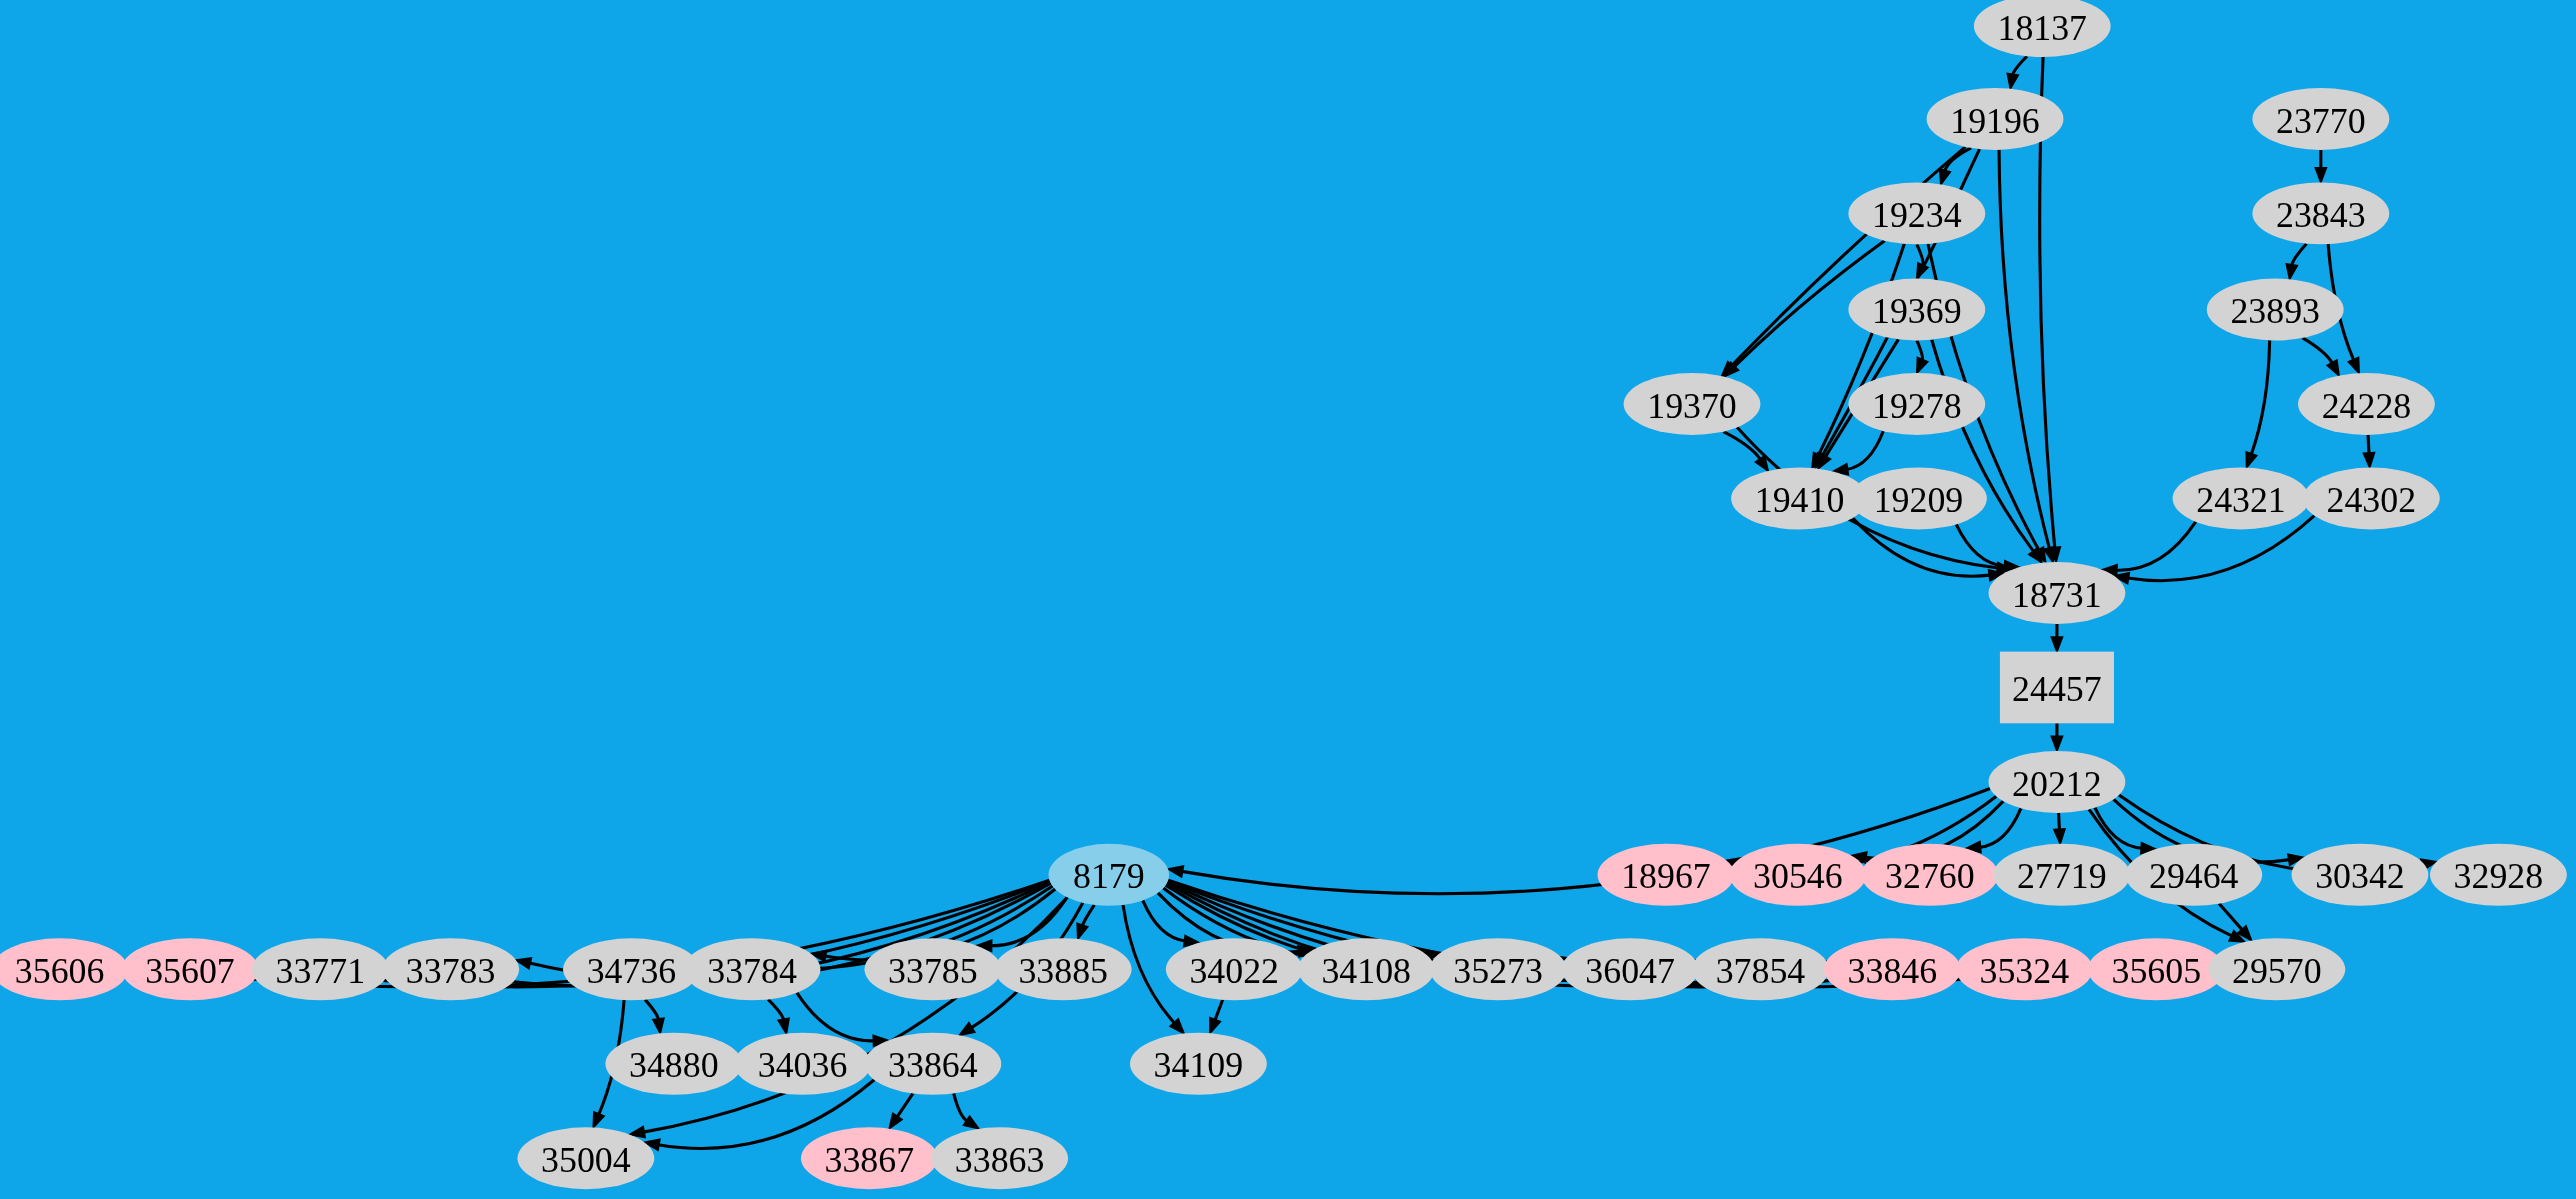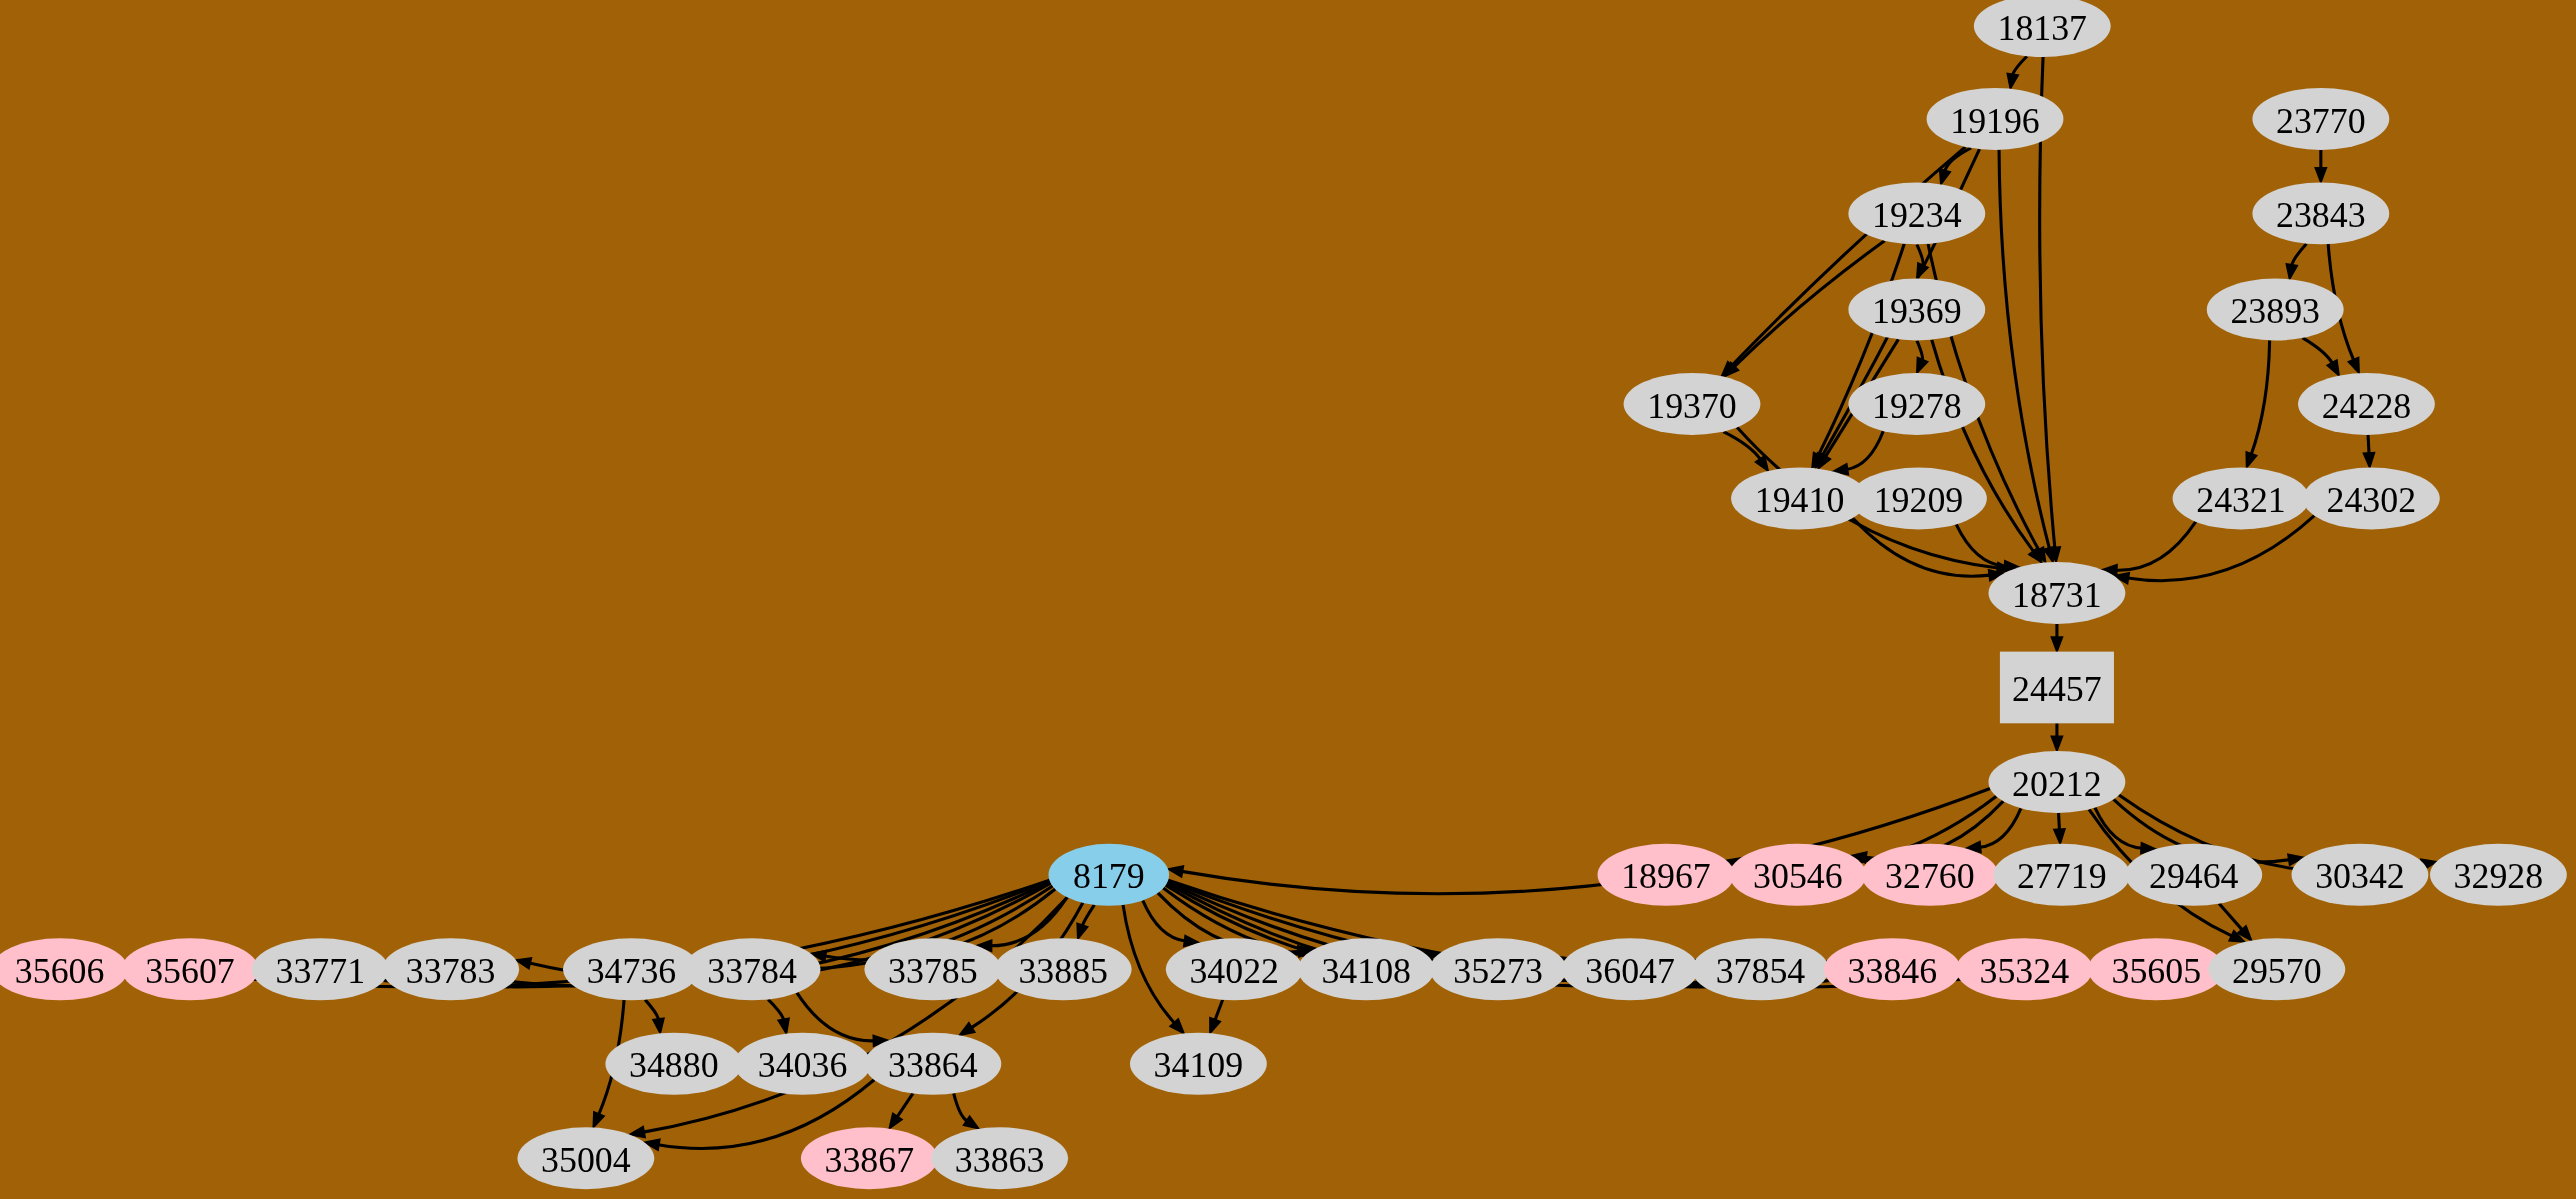--- a/index.html
+++ b/index.html
@@ -4,21 +4,21 @@
 <style>
   html, body {
     margin: 0;
     padding: 0;
     background: #ffffff;
   }
   #graph-root {
     position: relative;
     width: 2576px;
     height: 1199px;
-    background: #a16207;
+    background: #0ea5e9;
     overflow: hidden;
   }
   svg#graph-svg {
     display: block;
     width: 2576px;
     height: 1199px;
     font-family: "Liberation Serif", "DejaVu Serif", serif;
   }
   .node-shape {
     stroke: none;

